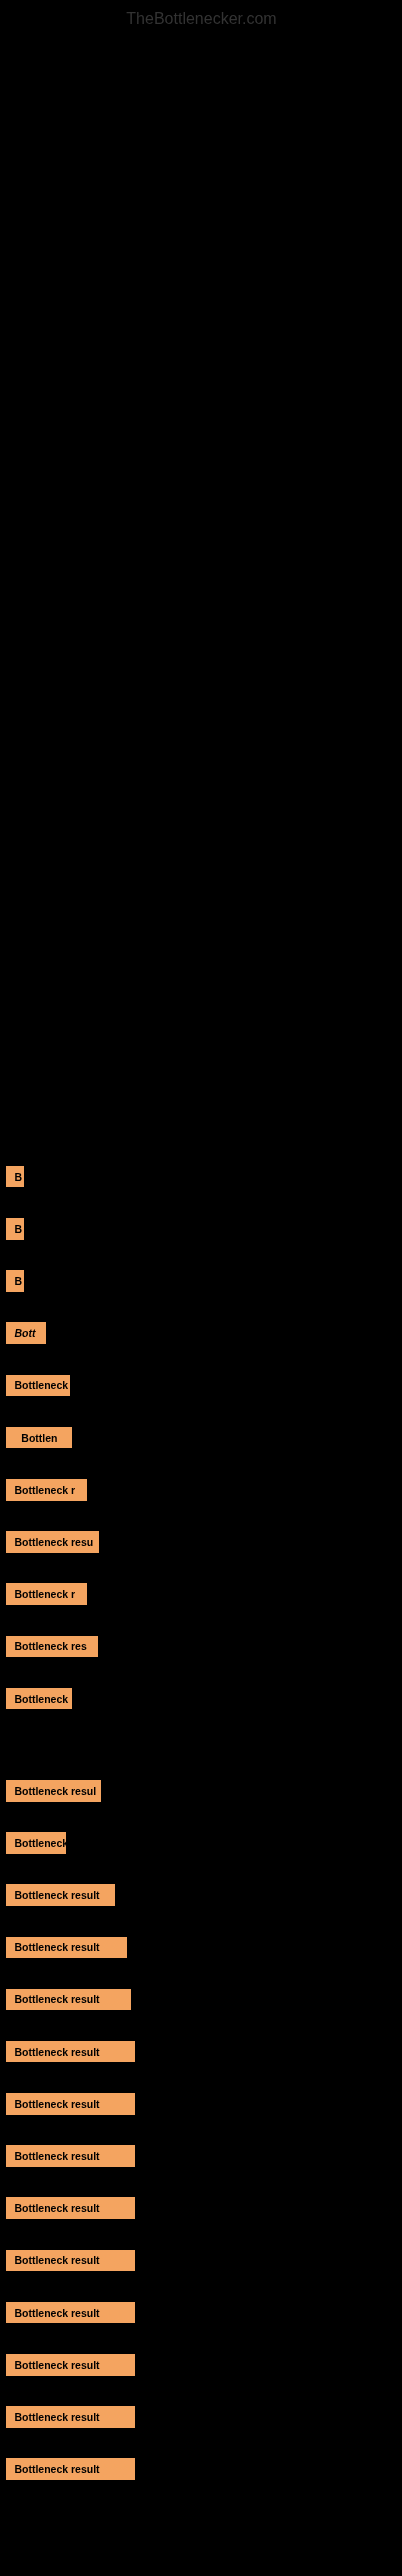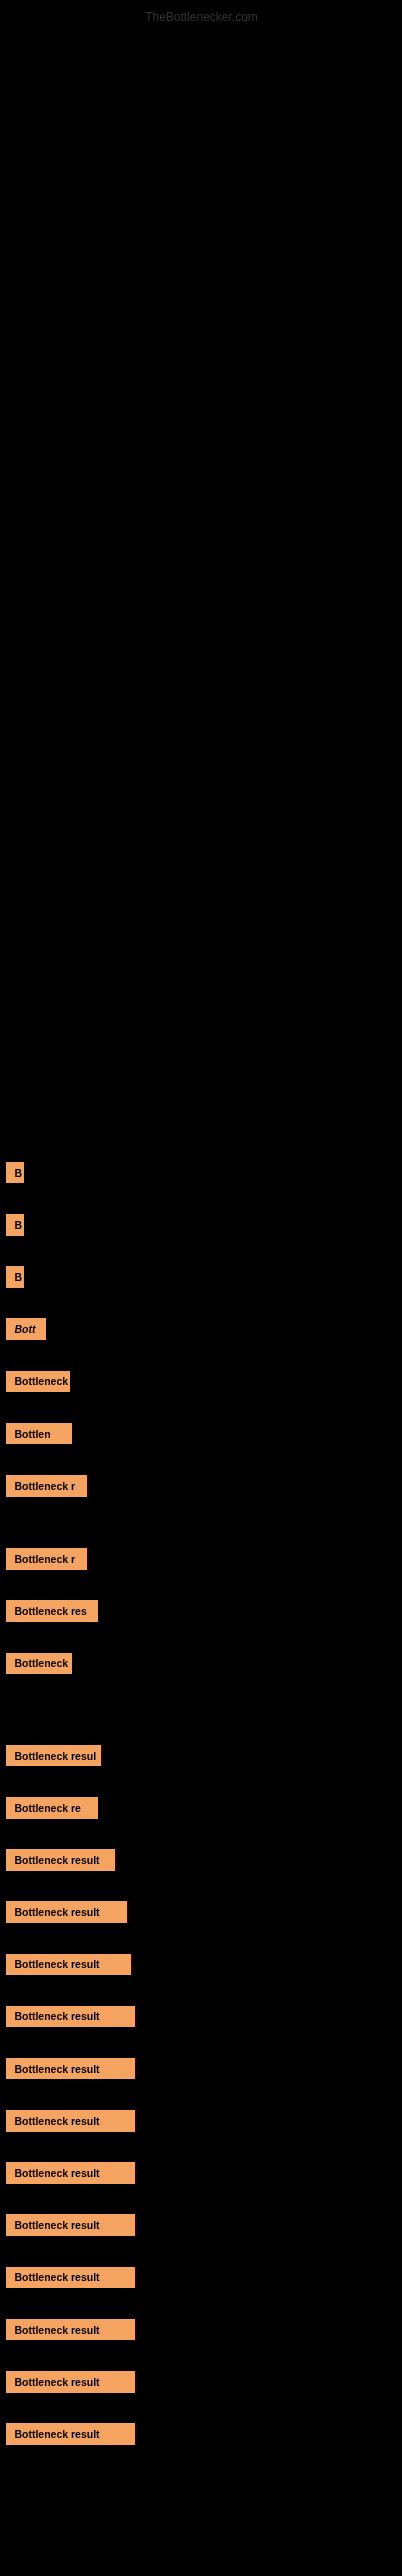--- a/index.html
+++ b/index.html
@@ -10,21 +10,21 @@
     body {
       width: 403px;
       min-height: 2576px;
       background-color: #000000;
       font-family: Arial, sans-serif;
       position: relative;
     }
     .site-title {
       text-align: center;
       color: #333333;
-      font-size: 12px;
+      font-size: 16px;
       padding: 9.7px 0 6.4px 0;
       background: #000;
     }
     .chart-area {
       width: 403px;
       height: 1127px;
       background: #000000;
       position: relative;
     }
     .results-area {
@@ -50,28 +50,28 @@
     .row-spacer {
       height: 21px;
       background: #000;
     }
     
     .label-w1 { width: 17.7px; }
     .label-w2 { width: 17.7px; }
     .label-w3 { width: 17.7px; }
     .label-w4 { width: 40px; font-style: italic; }
     .label-w5 { width: 64px; }
-    .label-w6 { width: 66px; }
+    .label-w6 { width: 66px; text-align: center; }
     .label-w7 { width: 81px; }
     .label-w8 { width: 93px; }
     .label-w9 { width: 81px; }
     .label-w10 { width: 92px; }
     .label-w11 { width: 66px; }
     .label-w12 { width: 95px; margin-top: 40px; }
-    .label-w13 { width: 92px; }
+    .label-w13 { width: 60px; }
     .label-w14 { width: 109px; }
     .label-w15 { width: 121px; }
     .label-w16 { width: 125px; }
     .label-w17 { width: 129px; }
     .label-w18 { width: 129px; }
     .label-w19 { width: 129px; }
     .label-w20 { width: 129px; }
     .label-w21 { width: 129px; }
     .label-w22 { width: 129px; }
     .label-w23 { width: 129px; }
@@ -111,20 +111,23 @@
     </div>
     <div class="row-spacer"></div>
     <div class="bottleneck-item">
       <span class="bottleneck-label label-w6">Bottlen</span>
     </div>
     <div class="row-spacer"></div>
     <div class="bottleneck-item">
       <span class="bottleneck-label label-w7">Bottleneck r</span>
     </div>
     <div class="row-spacer"></div>
+    <div class="bottleneck-item">
+      <span class="bottleneck-label label-w8">Bottleneck resu</span>
+    </div>
     <div class="row-spacer"></div>
     <div class="bottleneck-item">
       <span class="bottleneck-label label-w9">Bottleneck r</span>
     </div>
     <div class="row-spacer"></div>
     <div class="bottleneck-item">
       <span class="bottleneck-label label-w10">Bottleneck res</span>
     </div>
     <div class="row-spacer"></div>
     <div class="bottleneck-item">

